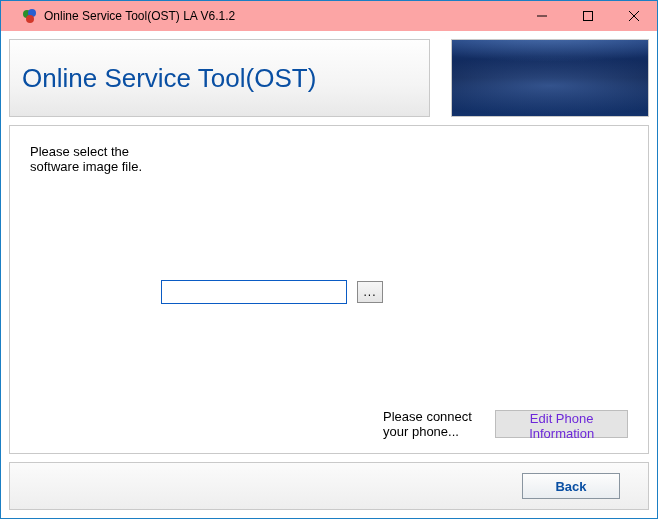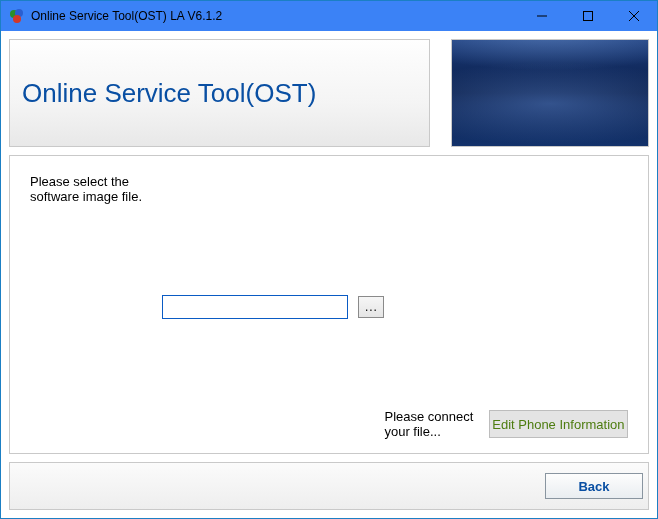--- a/index.html
+++ b/index.html
@@ -1,30 +1,30 @@
 <!DOCTYPE html>
 <html><head>
 <meta charset="utf-8">
 <style>
   * { box-sizing: border-box; margin: 0; padding: 0; font-family: "Segoe UI", Tahoma, sans-serif; }
   body { background: #fff; width: 658px; height: 519px; overflow: hidden; }
   .window { width: 658px; height: 519px; border: 1px solid #1b7fc4; display: flex; flex-direction: column; }
 
   
-  .titlebar { height: 30px; background: #3b82f6; display: flex; align-items: center; padding-left: 8px; }
+  .titlebar { height: 30px; background: #fca5a5; display: flex; align-items: center; padding-left: 21px; }
   .titlebar .app-icon { width: 16px; height: 16px; margin-right: 6px; }
   .titlebar .title { font-size: 12px; color: #000; flex: 1; }
   .titlebar .win-controls { display: flex; height: 100%; }
   .titlebar .win-btn { width: 46px; display: flex; align-items: center; justify-content: center; }
   .titlebar .win-btn svg { stroke: #000; }
 
   .client { flex: 1; background: #fff; padding: 8px; display: flex; flex-direction: column; gap: 8px; }
 
   
-  .header-row { height: 108px; display: flex; gap: 21px; }
+  .header-row { height: 78px; display: flex; gap: 21px; }
   .banner-left {
     flex: 1;
     border: 1px solid #c9c9c9;
     background: linear-gradient(#fefefe 0%, #f4f4f4 60%, #e8e8e8 100%);
     display: flex; align-items: center; padding-left: 12px;
   }
   .banner-left .heading { font-size: 26px; color: #094fa3; font-weight: 400; }
   .banner-right {
     width: 198px;
     border: 1px solid #c9c9c9;
@@ -64,31 +64,31 @@
     display:flex;align-items:center;justify-content:center;
     cursor: pointer;
   }
   .spacer-flex { flex: 1; }
   .status-row { display: flex; align-items: center; justify-content: space-between; margin-top: auto; }
   .status-text { font-size: 13px; color: #000; }
   .edit-info-btn {
     width: 198px; height: 28px;
     border: 1px solid #bdbdbd;
     background: #e4e4e4;
-    font-size: 13px; color: #4d7c0f;
+    font-size: 13px; color: #6d28d9;
     cursor: pointer;
   }
 
   
   .footer {
     height: 48px;
     border: 1px solid #c9c9c9;
     background: linear-gradient(#fbfbfb,#eeeeee);
     display: flex; align-items: center; justify-content: flex-end;
-    padding-right: 5px; 
+    padding-right: 28px; 
   }
   .nav-btn {
     width: 98px; height: 26px;
     border: 1px solid #8995a0;
     background: linear-gradient(#fdfdfd,#e9edf1);
     font-size: 13px; font-weight: 700;
     color: #094fa3;
     cursor: pointer;
   }
   .nav-btn.disabled {
@@ -142,21 +142,21 @@
     </div>
 
     <div class="content-panel">
       <div class="instruction">Please select the software image file.</div>
       <div class="file-row">
         <input class="file-input" type="text" value="" style="">
         <button class="browse-btn">...</button>
       </div>
       <div class="spacer-flex"></div>
       <div class="status-row">
-        <div class="status-text">Please connect your file...</div>
+        <div class="status-text">Please connect your phone...</div>
         <button class="edit-info-btn">Edit Phone Information</button>
       </div>
     </div>
 
     <div class="footer">
       <button class="nav-btn">Back</button>
     </div>
 
   </div>
 </div>

